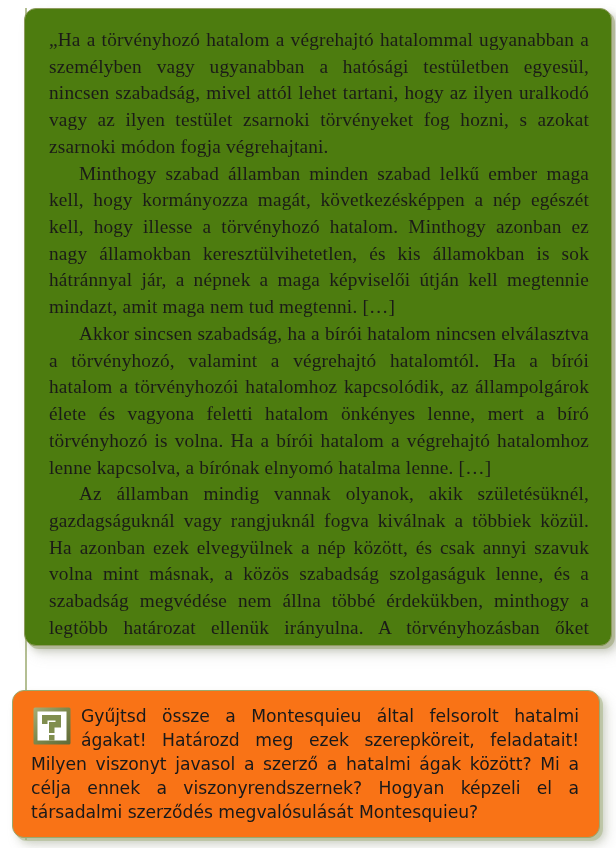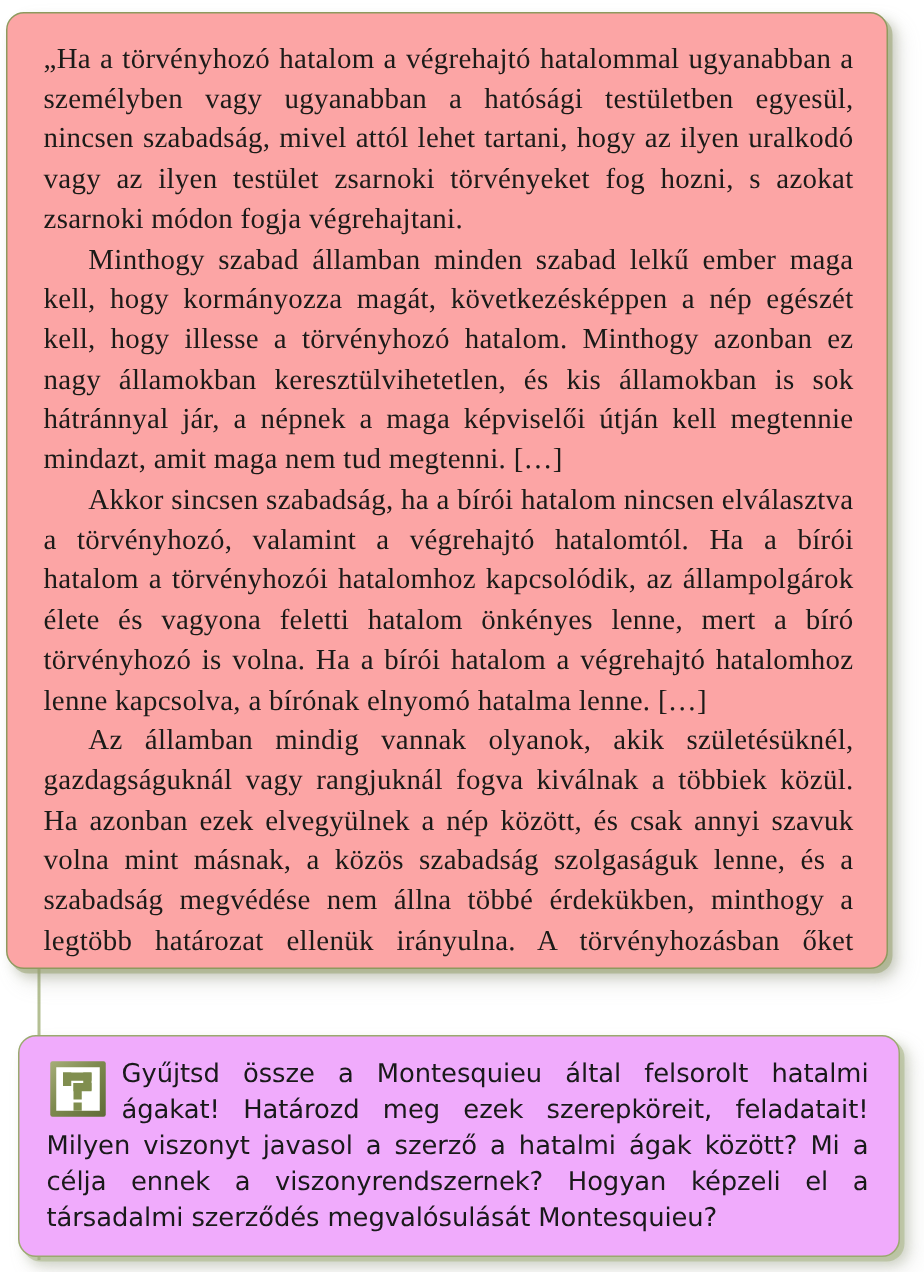--- a/index.html
+++ b/index.html
@@ -30,26 +30,26 @@
     top: 8px;
     width: 2px;
     height: 832px;
     background: #b4bf93;
     z-index: 0;
   }
 
   
   .source-box {
     position: absolute;
-    left: 4px;
+    left: 24px;
     top: 8px;
     width: 588px;
     height: 638px;
     box-sizing: border-box;
-    background: #fca5a5;
+    background: #4d7c0f;
     border: 1.5px solid #8e9a5e;
     border-radius: 12px;
     box-shadow: 3px 3px 0 0 rgba(154,164,115,0.55),
                 5px 5px 7px 0 rgba(120,130,90,0.30),
                 8px 9px 14px 0 rgba(150,150,140,0.22);
     z-index: 2;
     overflow: hidden;
   }
 
   .source-inner {
@@ -71,21 +71,21 @@
   }
 
   
   .question-box {
     position: absolute;
     left: 12px;
     top: 690px;
     width: 588px;
     height: 148px;
     box-sizing: border-box;
-    background: #f0abfc;
+    background: #f97316;
     border: 1.5px solid #9aa96f;
     border-radius: 12px;
     box-shadow: 3px 3px 0 0 rgba(170,182,134,0.55),
                 5px 5px 7px 0 rgba(130,142,100,0.28),
                 8px 9px 14px 0 rgba(150,150,140,0.20);
     z-index: 2;
     overflow: hidden;
   }
 
   .question-inner {

